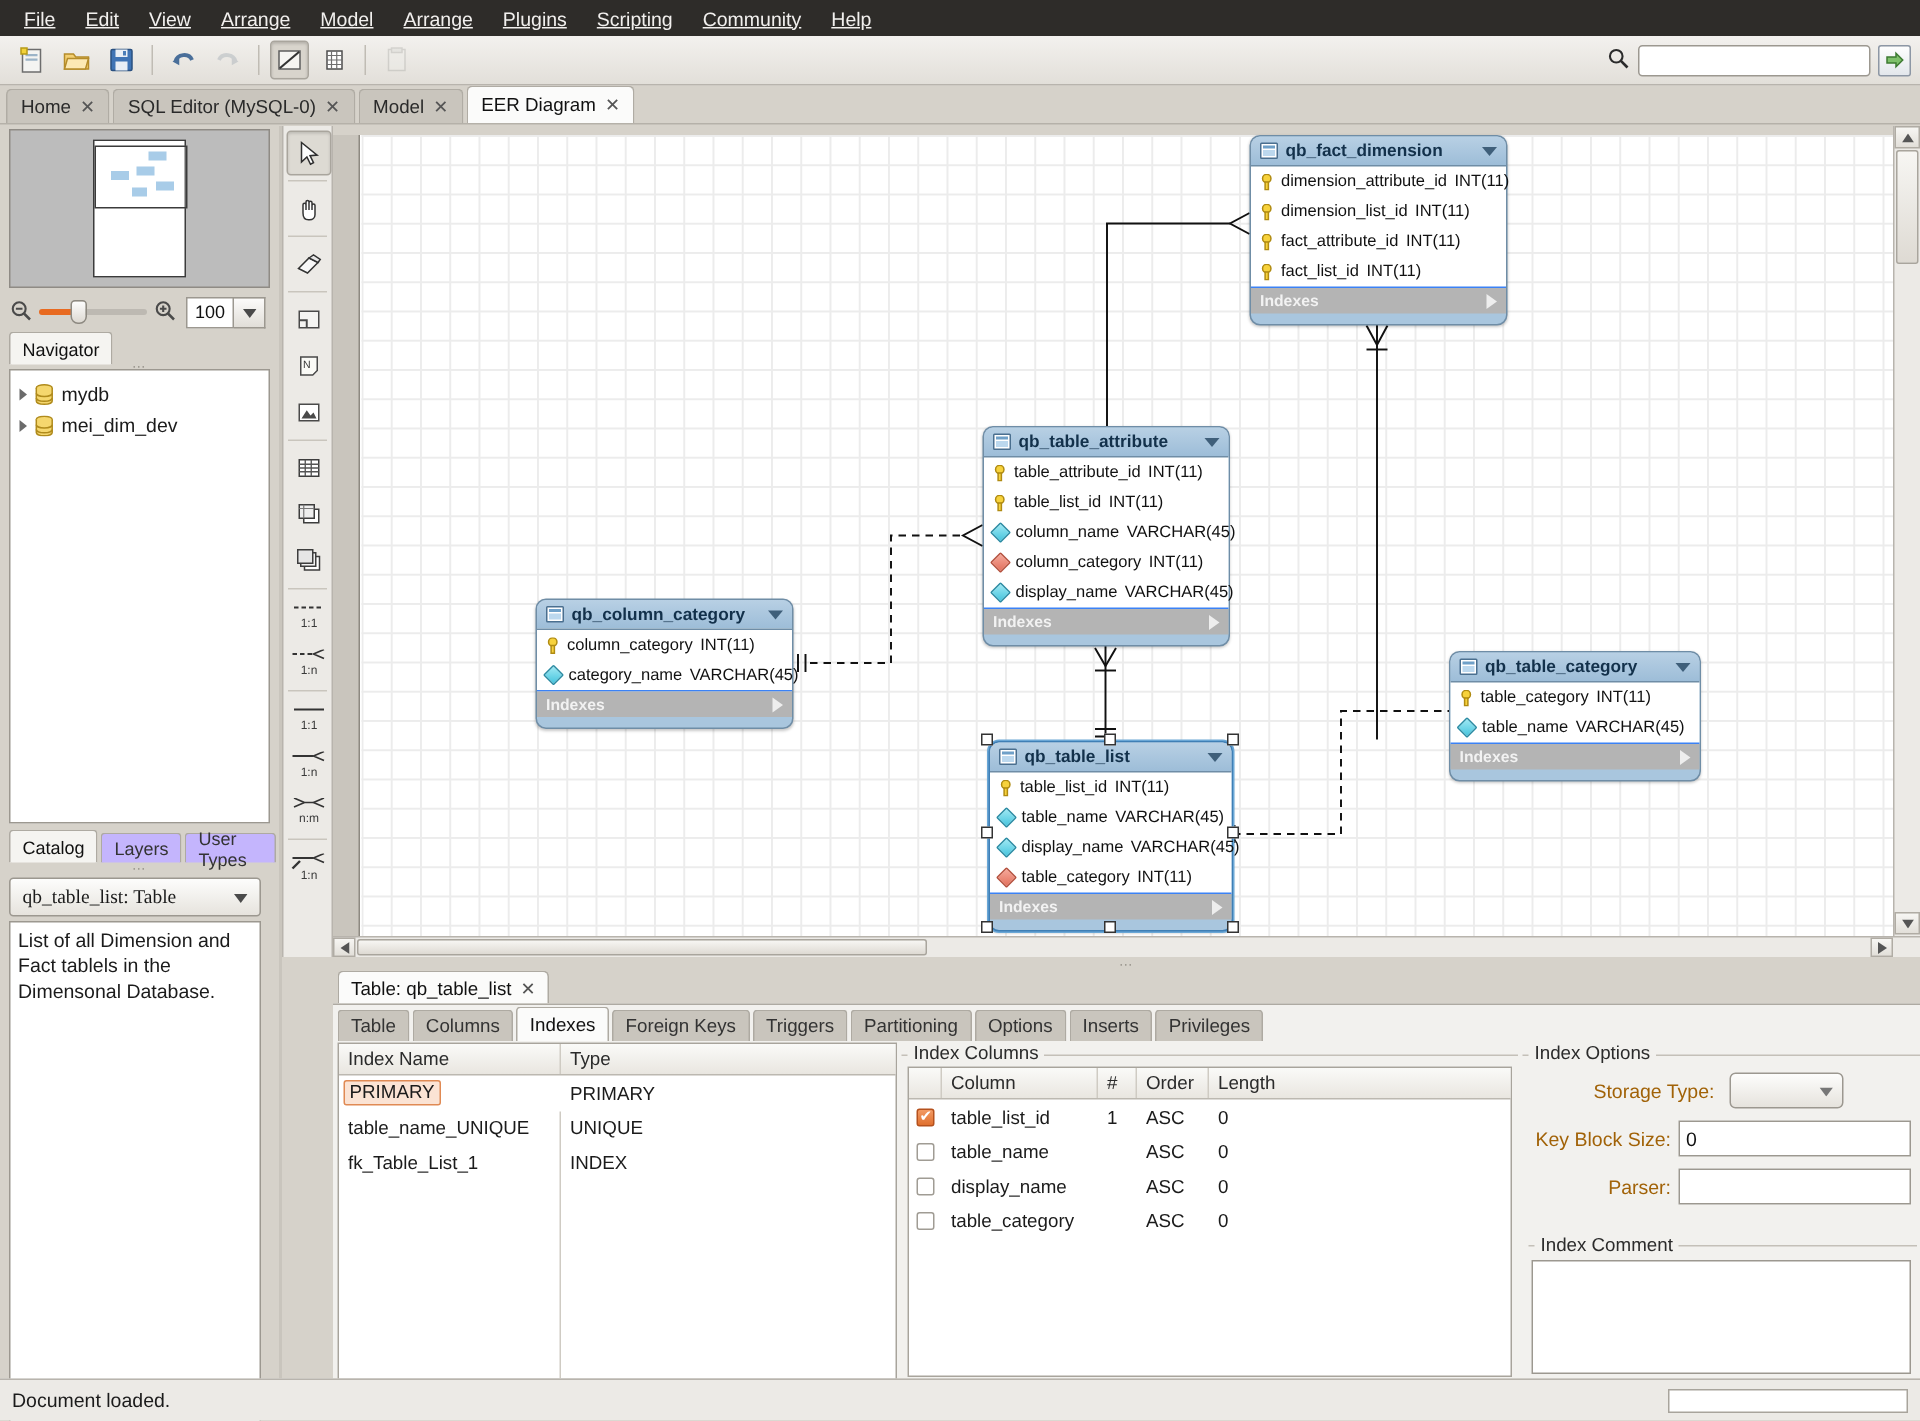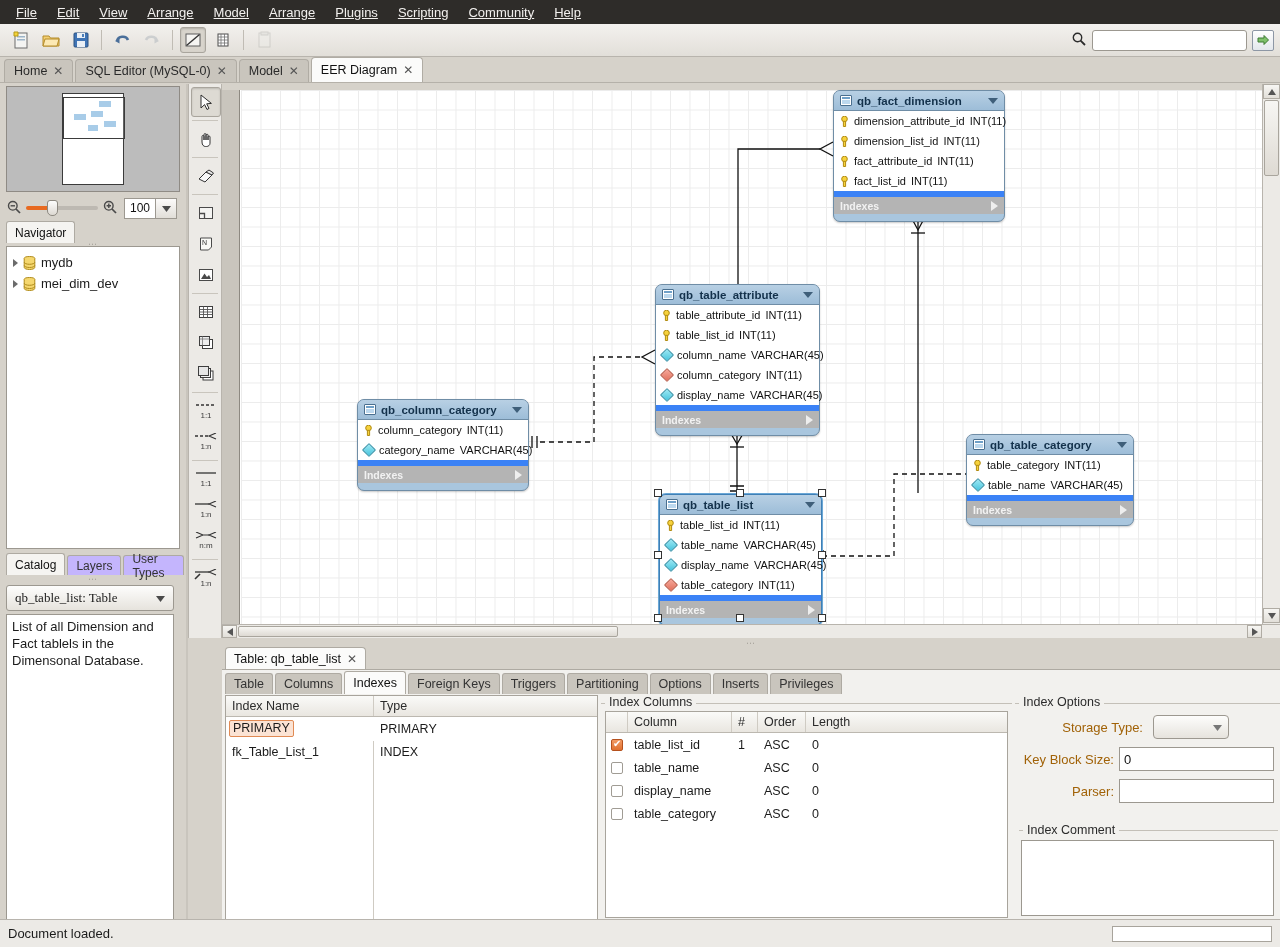--- a/index.html
+++ b/index.html
@@ -187,21 +187,21 @@
     border-radius: 6px 6px 0 0;
     font-weight: bold; font-size: 11.5px; color: #13314b;
   }
   .eer-tblicon {
     width: 12px; height: 11px; background: #fff; border: 1px solid #4a6f8f; border-radius: 1px;
     position: relative; flex: 0 0 auto;
   }
   .eer-tblicon:before { content:""; position:absolute; left:1px; top:1px; width:8px; height:2px; background:#6fa0c8; }
   .eer-tblicon:after { content:""; position:absolute; left:1px; top:4px; width:8px; height:4px; background:#bcd8ee; }
   .eer-caret { margin-left: auto; width: 0; height: 0; border-left: 5px solid transparent; border-right: 5px solid transparent; border-top: 6px solid #3f5f7a; }
-  .eer-cols { background: #fff; border-top: 1px solid #6f8da6; border-bottom: 6px solid #3b82f6; }
+  .eer-cols { background: #fff; border-top: 1px solid #6f8da6; border-bottom: 1px solid #3b82f6; }
   .eer-col { display: flex; align-items: center; gap: 5px; padding: 2px 6px; height: 20px; white-space: nowrap; color: #111; }
   .ic-key { width: 9px; height: 11px; flex: 0 0 auto; }
   .ic-dia { width: 10px; height: 10px; flex: 0 0 auto; transform: rotate(45deg); border-radius: 1px; }
   .ic-dia.nul { background: linear-gradient(135deg,#9fe9f4,#46c4dd); border: 1px solid #2a8ba3; }
   .ic-dia.fk  { background: linear-gradient(135deg,#f6a99b,#e2705c); border: 1px solid #b4503d; }
   .eer-idx {
     height: 17px; display: flex; align-items: center; padding: 0 6px;
     background: #b4b4b4; color: #f2f2f2; font-weight: bold; font-size: 10.5px;
   }
   .eer-idx .arr { margin-left: auto; width: 0; height: 0; border-top: 5px solid transparent; border-bottom: 5px solid transparent; border-left: 7px solid #eee; }
@@ -867,20 +867,24 @@
         <div class="pane-idx">
           <div class="gridhdr">
             <div style="width:148px;">Index Name</div>
             <div style="flex:1;border-right:none;">Type</div>
           </div>
           <div class="gridrow">
             <div style="width:148px;padding:0 3px;">
               <span class="sel-cell">PRIMARY</span>
             </div>
             <div style="flex:1;">PRIMARY</div>
+          </div>
+          <div class="gridrow">
+            <div style="width:148px;">table_name_UNIQUE</div>
+            <div style="flex:1;">UNIQUE</div>
           </div>
           <div class="gridrow">
             <div style="width:148px;">fk_Table_List_1</div>
             <div style="flex:1;">INDEX</div>
           </div>
           <div style="position:absolute;left:151px;top:46px;width:1px;height:179px;background:#cfcbc3;"></div>
         </div>
 
         <div class="pane-cols">
           <div class="fieldset">

